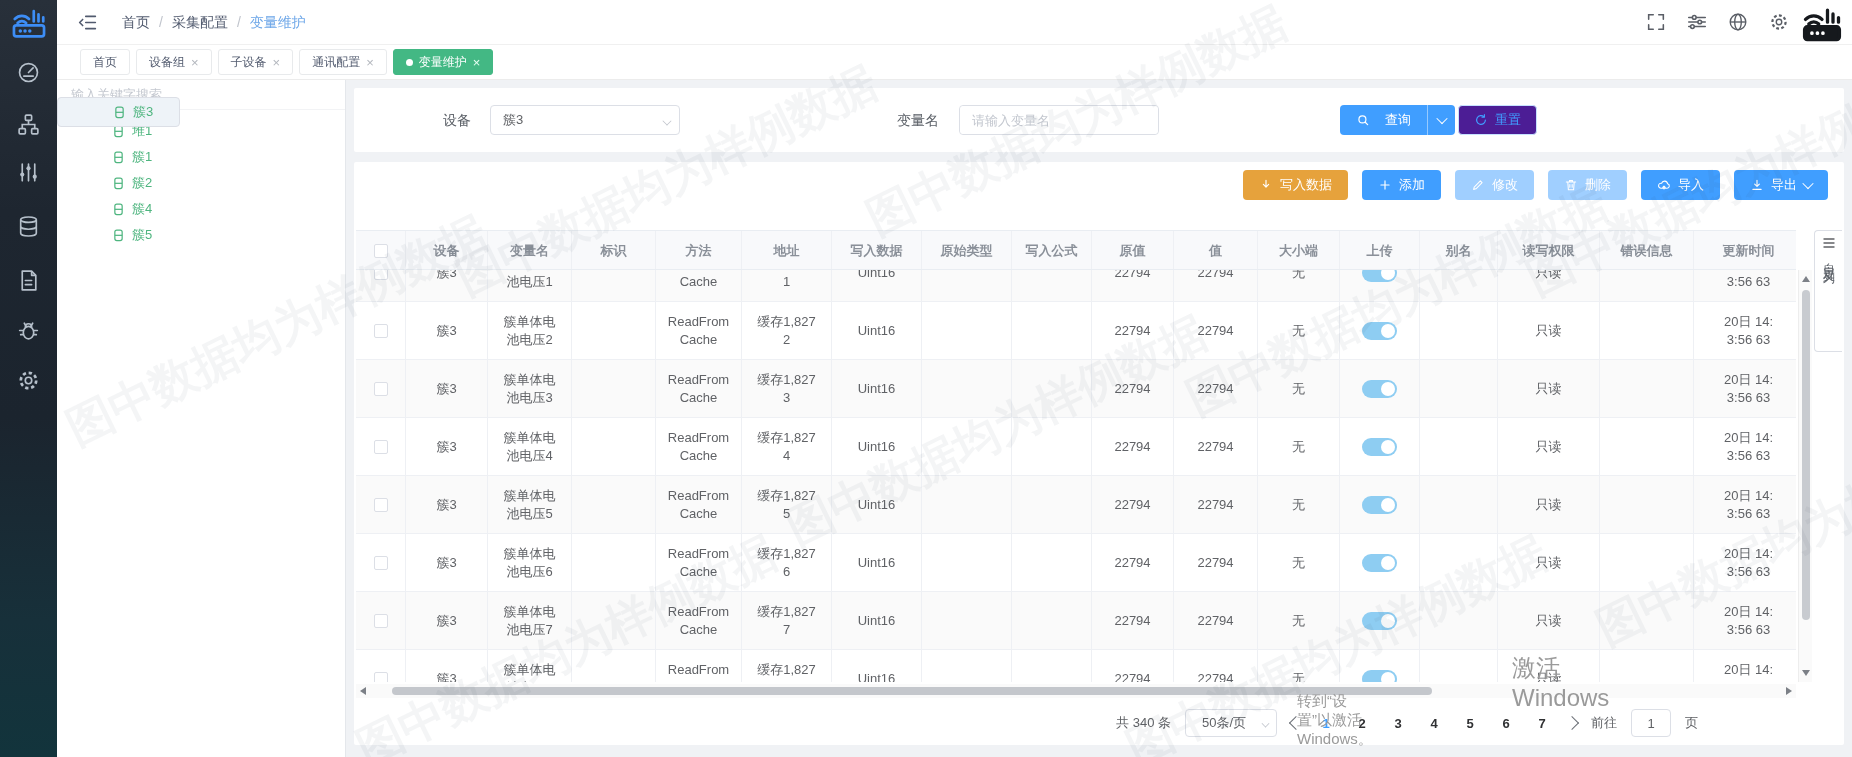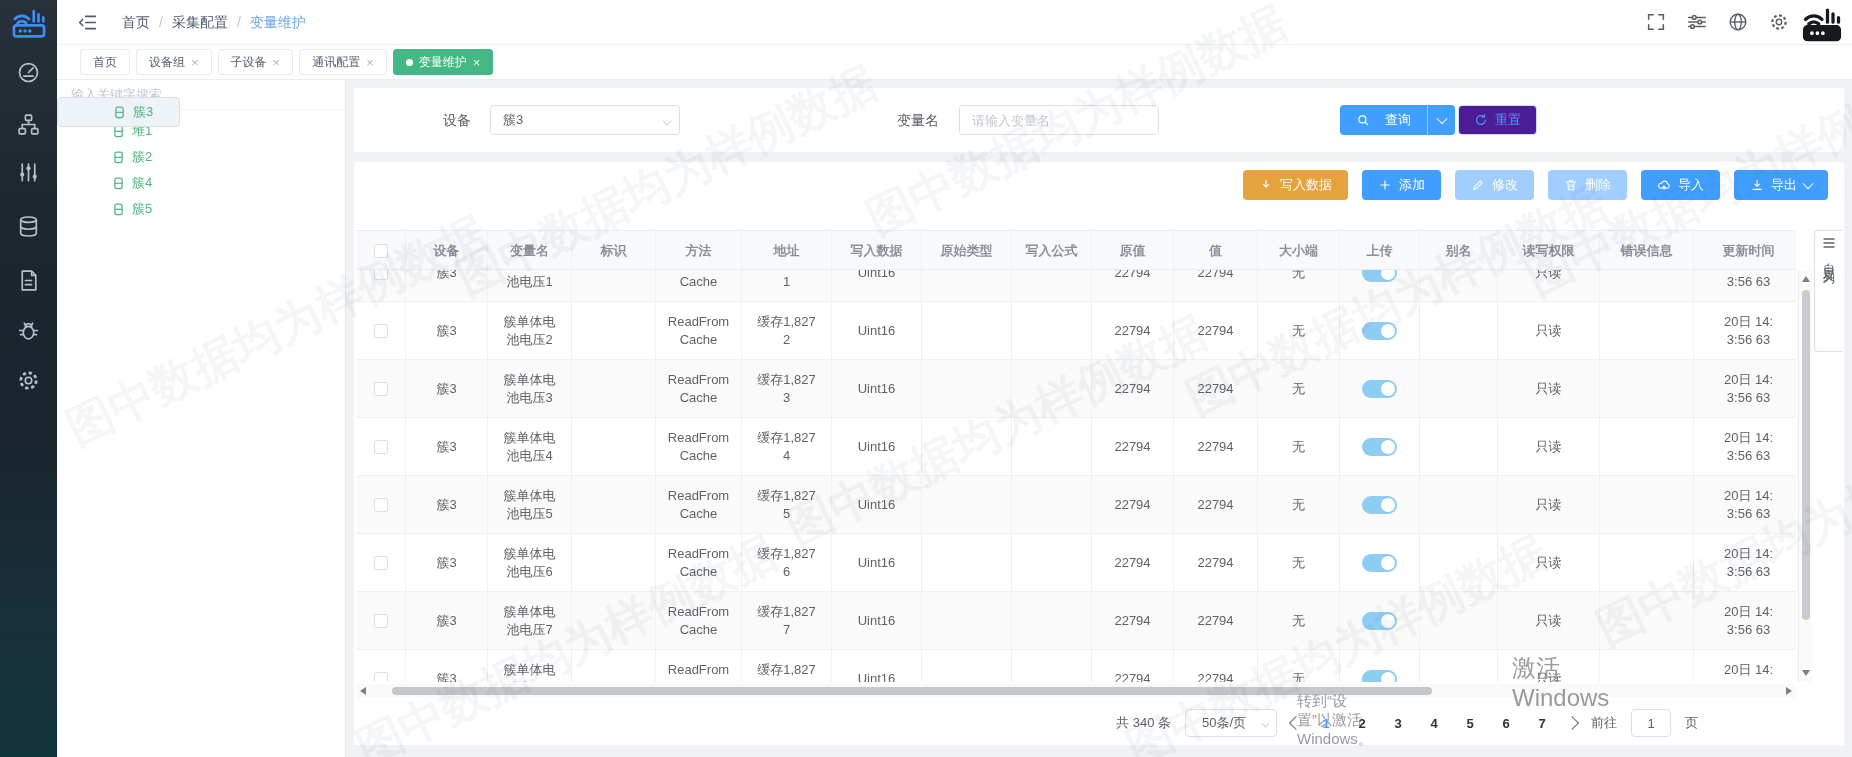--- a/index.html
+++ b/index.html
@@ -276,20 +276,29 @@
           </span>
           <span>堆1</span>
         </div>
       <div class="tnode leaf">
           <span class="bat">
             <svg viewBox="0 0 16 18" fill="none" stroke="currentColor" stroke-width="1.5">
               <rect x="3.5" y="2.5" width="9" height="13" rx="2.5"></rect>
               <path d="M3.5 9h9"></path>
             </svg>
           </span>
+          <span>簇1</span>
+        </div>
+      <div class="tnode leaf">
+          <span class="bat">
+            <svg viewBox="0 0 16 18" fill="none" stroke="currentColor" stroke-width="1.5">
+              <rect x="3.5" y="2.5" width="9" height="13" rx="2.5"></rect>
+              <path d="M3.5 9h9"></path>
+            </svg>
+          </span>
           <span>簇2</span>
         </div>
       <div class="tnode leaf sel">
           <span class="bat">
             <svg viewBox="0 0 16 18" fill="none" stroke="currentColor" stroke-width="1.5">
               <rect x="3.5" y="2.5" width="9" height="13" rx="2.5"></rect>
               <path d="M3.5 9h9"></path>
             </svg>
           </span>
           <span>簇3</span>

